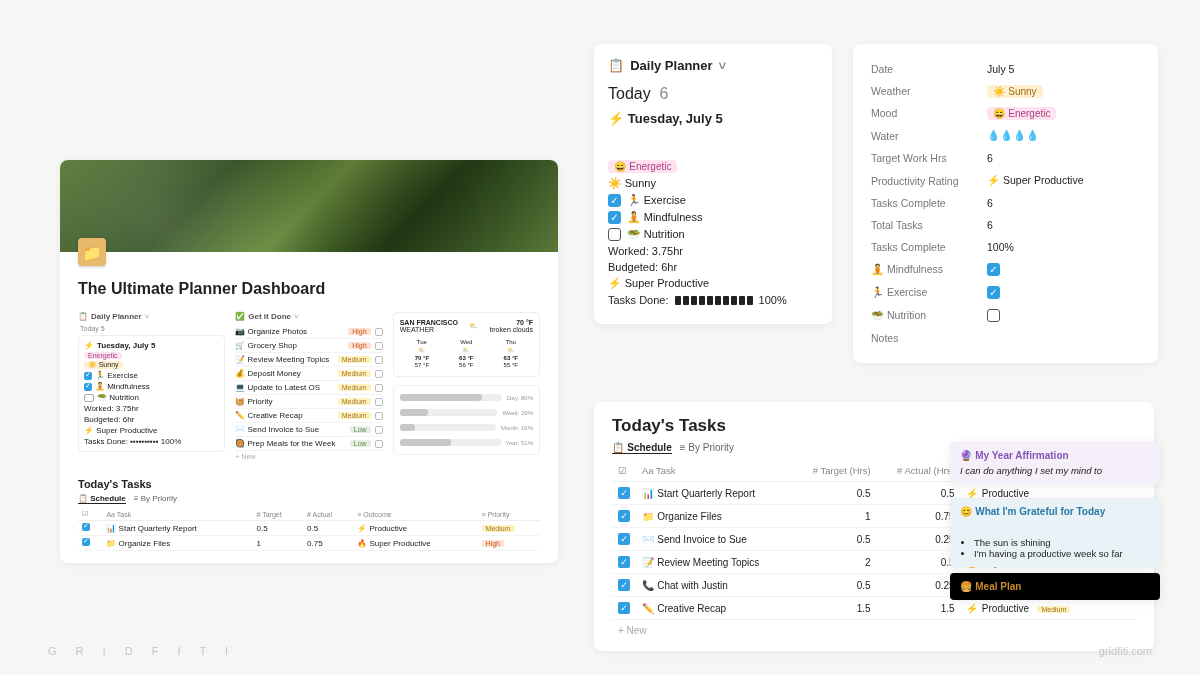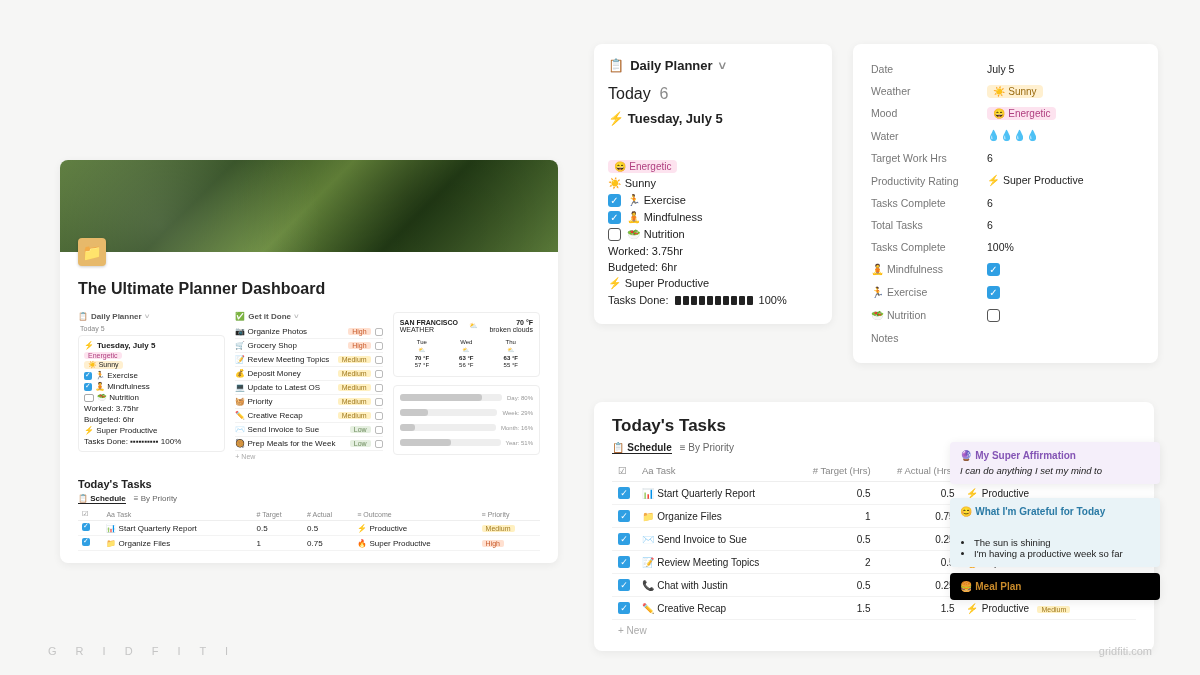--- a/index.html
+++ b/index.html
@@ -466,21 +466,21 @@
           <td class="num">1.5</td>
           <td class="num">1.5</td>
           <td>⚡ Productive &nbsp; <span class="pri pri-med">Medium</span></td>
         </tr>
       </tbody>
   </table>
   <div class="new-row">+  New</div>
 </div>
 
 <div id="c1" class="callout">
-  <div class="t">🔮 <span>My Super Affirmation</span></div>
+  <div class="t">🔮 <span>My Year Affirmation</span></div>
   <div class="b">I can do anything I set my mind to</div>
 </div>
 <div id="c2" class="callout">
   <div class="t">😊 <span>What I'm Grateful for Today</span></div>
   <ul id="grat-ul">
       <li>The sun is shining</li>
       <li>I'm having a productive week so far</li>
     </ul>
 </div>
 <div id="c3" class="callout">

